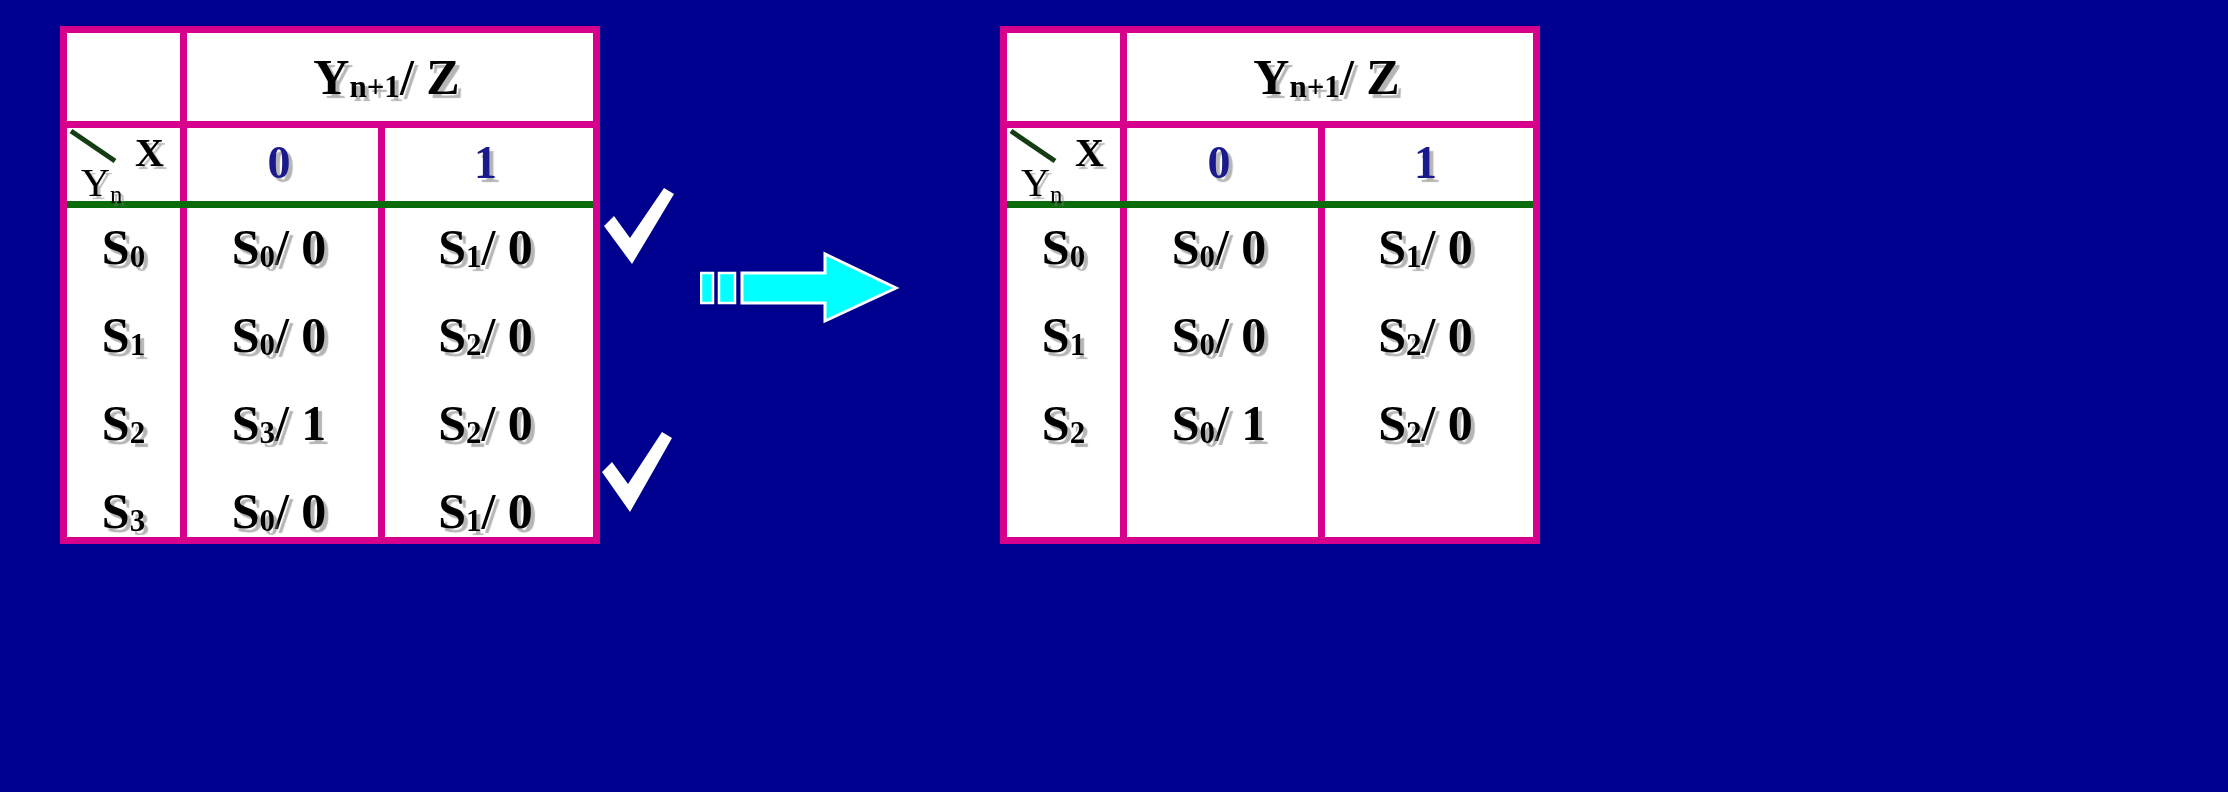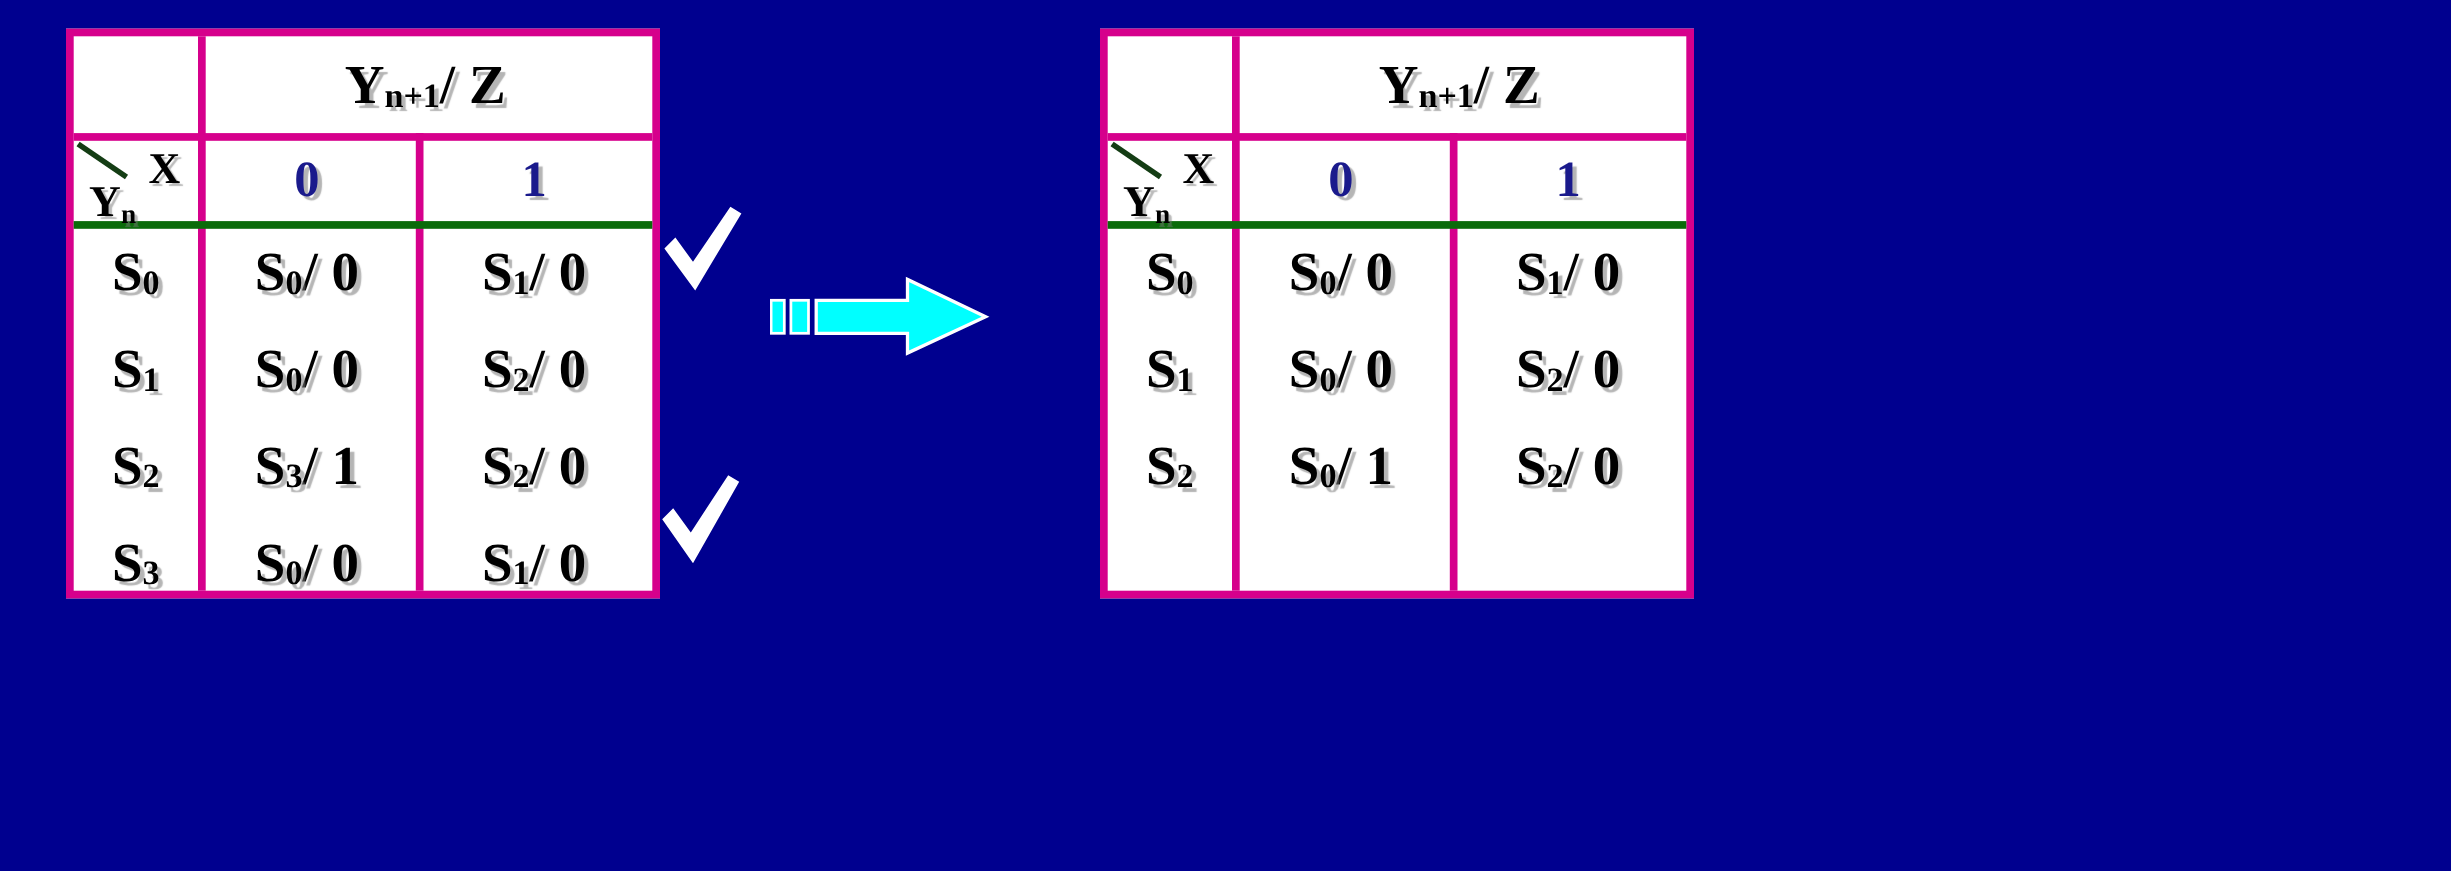--- a/index.html
+++ b/index.html
@@ -38,21 +38,21 @@
   }
   .hdr-main{font-size:50px;}
   .hdr-col{font-size:46px;color:#1A1A8C;}
   .state{font-size:50px;}
   .trans{font-size:50px;}
   .corner-x{
     position:absolute;font-size:40px;font-weight:bold;color:#000;
     text-shadow:3px 3px 1px rgba(120,120,120,0.5);
   }
   .corner-y{
-    position:absolute;font-size:40px;font-weight:bold;color:#000;
+    position:absolute;font-size:40px;font-weight:normal;color:#000;
     text-shadow:3px 3px 1px rgba(120,120,120,0.5);
   }
   sub{font-size:0.62em;vertical-align:baseline;position:relative;top:0.30em;}
 
   
   .check{position:absolute;}
 
   
   .arrow{position:absolute;}
 </style>

